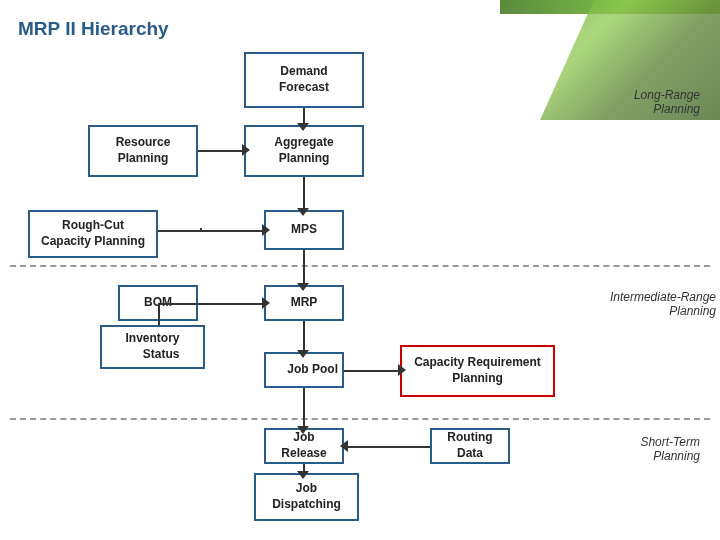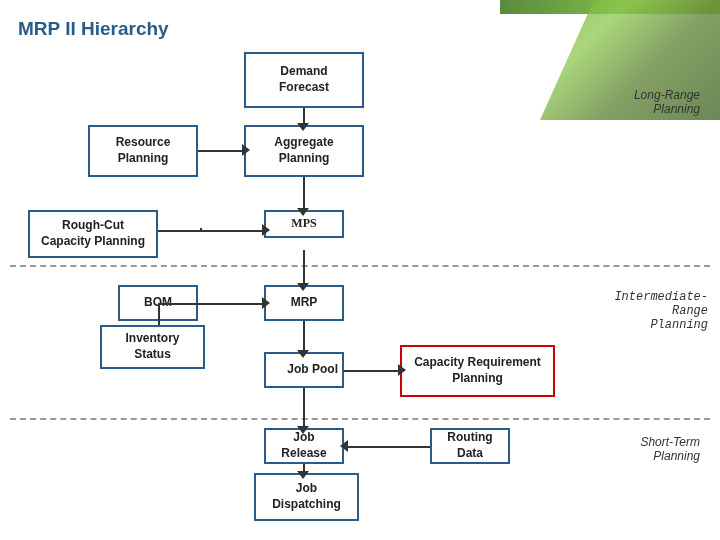--- a/index.html
+++ b/index.html
@@ -130,49 +130,49 @@
 <div class="top-bar"></div>
 <div class="side-deco"></div>
 
 <div class="page-title">MRP II Hierarchy</div>
 
 <div class="dash-line-1"></div>
 <div class="dash-line-2"></div>
 
 <div class="range-label" style="top: 88px; right: 20px;">Long-Range<br>Planning</div>
 
-<div class="range-label" style="top: 290px; right: 12px; width: 120px; font-family: Liberation Mono, monospace;">Intermediate-Range<br>Planning</div>
+<div class="range-label" style="top: 290px; right: 4px; width: 120px;">Intermediate-Range<br>Planning</div>
 
 <div class="range-label" style="top: 435px; right: 20px; width: 100px;">Short-Term<br>Planning</div>
 
 <div class="box" style="left:244px; top:52px; width:120px; height:56px;">
   <span>Demand<br>Forecast</span>
 </div>
 
 <div class="box" style="left:88px; top:125px; width:110px; height:52px;">
   <span>Resource<br>Planning</span>
 </div>
 
 <div class="box" style="left:244px; top:125px; width:120px; height:52px;">
   <span>Aggregate<br>Planning</span>
 </div>
 
 <div class="box" style="left:28px; top:210px; width:130px; height:48px;">
   <span>Rough-Cut<br>Capacity Planning</span>
 </div>
 
-<div class="box" style="left:264px; top:210px; width:80px; height:28px;font-family:Liberation Serif, serif;">
+<div class="box" style="left:264px; top:210px; width:80px; height:40px;">
   <span>MPS</span>
 </div>
 
 <div class="box" style="left:118px; top:285px; width:80px; height:36px;">
   <span>BOM</span>
 </div>
 
-<div class="box" style="left:100px; top:325px; width:105px; height:44px;">
+<div class="box" style="left:100px; top:325px; width:105px; height:44px;text-align:right;">
   <span>Inventory<br>Status</span>
 </div>
 
 <div class="box" style="left:264px; top:285px; width:80px; height:36px;">
   <span>MRP</span>
 </div>
 
 <div class="box" style="left:264px; top:352px; width:80px; height:36px;justify-content:flex-end;">
   <span>Job Pool</span>
 </div>

